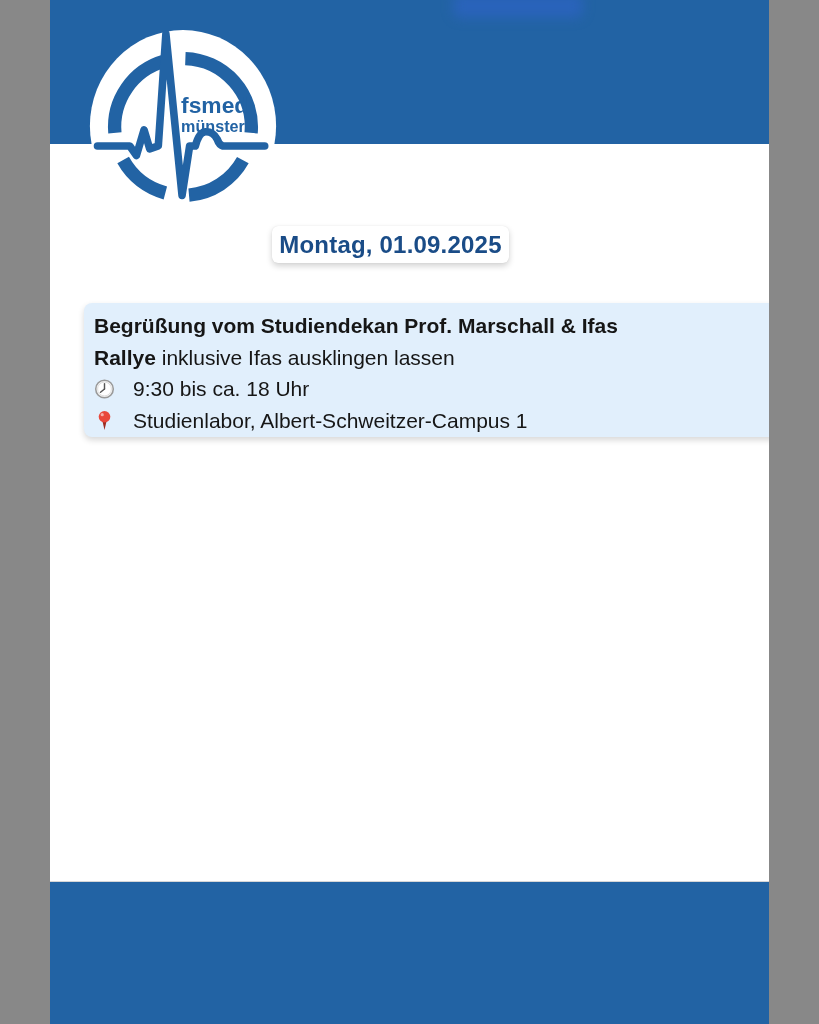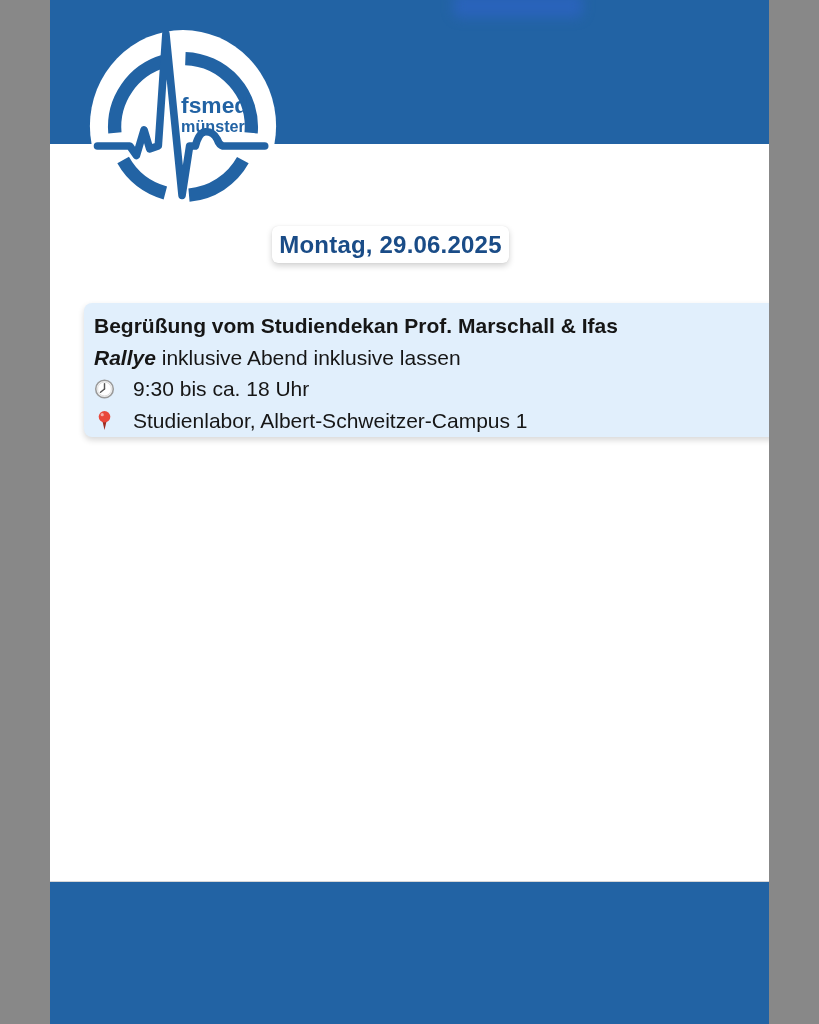--- a/index.html
+++ b/index.html
@@ -52,21 +52,21 @@
     position:absolute;left:34px;top:303px;width:757px;height:134px;
     background:var(--event-card-bg);
     border-radius:8px;
     box-shadow:0 3px 6px rgba(0,0,0,0.16);
     padding:7px 12px 4px 10px;
     color:var(--text-dark);
     font-size:21px;
     line-height:31.5px;
   }
   .event-title{font-weight:bold;}
-  .event-line .bold{font-weight:bold;font-style:italic;}
+  .event-line .bold{font-weight:bold;}
   .icon-line{display:flex;align-items:center;gap:18px;}
   .icon-line .em{display:inline-flex;width:21px;height:22px;flex:0 0 auto;}
   .icon-line .em svg{width:100%;height:100%;}
   
   .footer-band{
     position:absolute;left:0;top:881px;width:819px;height:143px;
     background:var(--brand-blue);
     border-top:1px solid #d6d6d6;
   }
   .return-arrow{
@@ -93,28 +93,28 @@
         <path d="M37 138.9 A72 72 0 0 0 81.4 173.5"></path>
         <path d="M106.3 175.7 A72 72 0 0 0 163 138.9"></path>
       </g>
       <path d="M10 124 L44 124 L51 134 L59 107 L65 127 L74 124 L82 6 L99 176 L107 124 L113 124 Q117 109 124 109 Q132 109 136 117 Q138 123 142 124 L186 124" fill="none" stroke="#2263A4" stroke-width="8" stroke-linecap="round" stroke-linejoin="round"></path>
       <text x="98" y="89" font-family="Liberation Sans, DejaVu Sans, sans-serif" font-size="24" font-weight="bold" fill="#2263A4">fsmed</text>
       <text x="98" y="109" font-family="Liberation Sans, DejaVu Sans, sans-serif" font-size="17" font-weight="bold" fill="#2263A4">münster</text>
     </svg>
   </div>
 
   <div class="date-card">
-    <span>Montag, 29.06.2025</span>
+    <span>Montag, 01.09.2025</span>
   </div>
 
   <div class="event-card">
     <div class="event-title">Begrüßung vom Studiendekan Prof. Marschall &amp; Ifas</div>
     <div class="event-line">
       <span class="bold">Rallye</span>
-      <span>inklusive Abend inklusive lassen</span>
+      <span>inklusive Ifas ausklingen lassen</span>
     </div>
     <div class="icon-line">
       <span class="em">
         <svg viewBox="0 0 22 22" xmlns="http://www.w3.org/2000/svg">
           <circle cx="11" cy="11" r="9.2" fill="#f4f4f4" stroke="#999999" stroke-width="1.6"></circle>
           <circle cx="11" cy="11" r="7.2" fill="#ffffff" stroke="#cccccc" stroke-width="0.6"></circle>
           <line x1="11" y1="11" x2="11" y2="5.4" stroke="#555555" stroke-width="1.5" stroke-linecap="round"></line>
           <line x1="11" y1="11" x2="6.8" y2="14.4" stroke="#555555" stroke-width="1.5" stroke-linecap="round"></line>
         </svg>
       </span>

